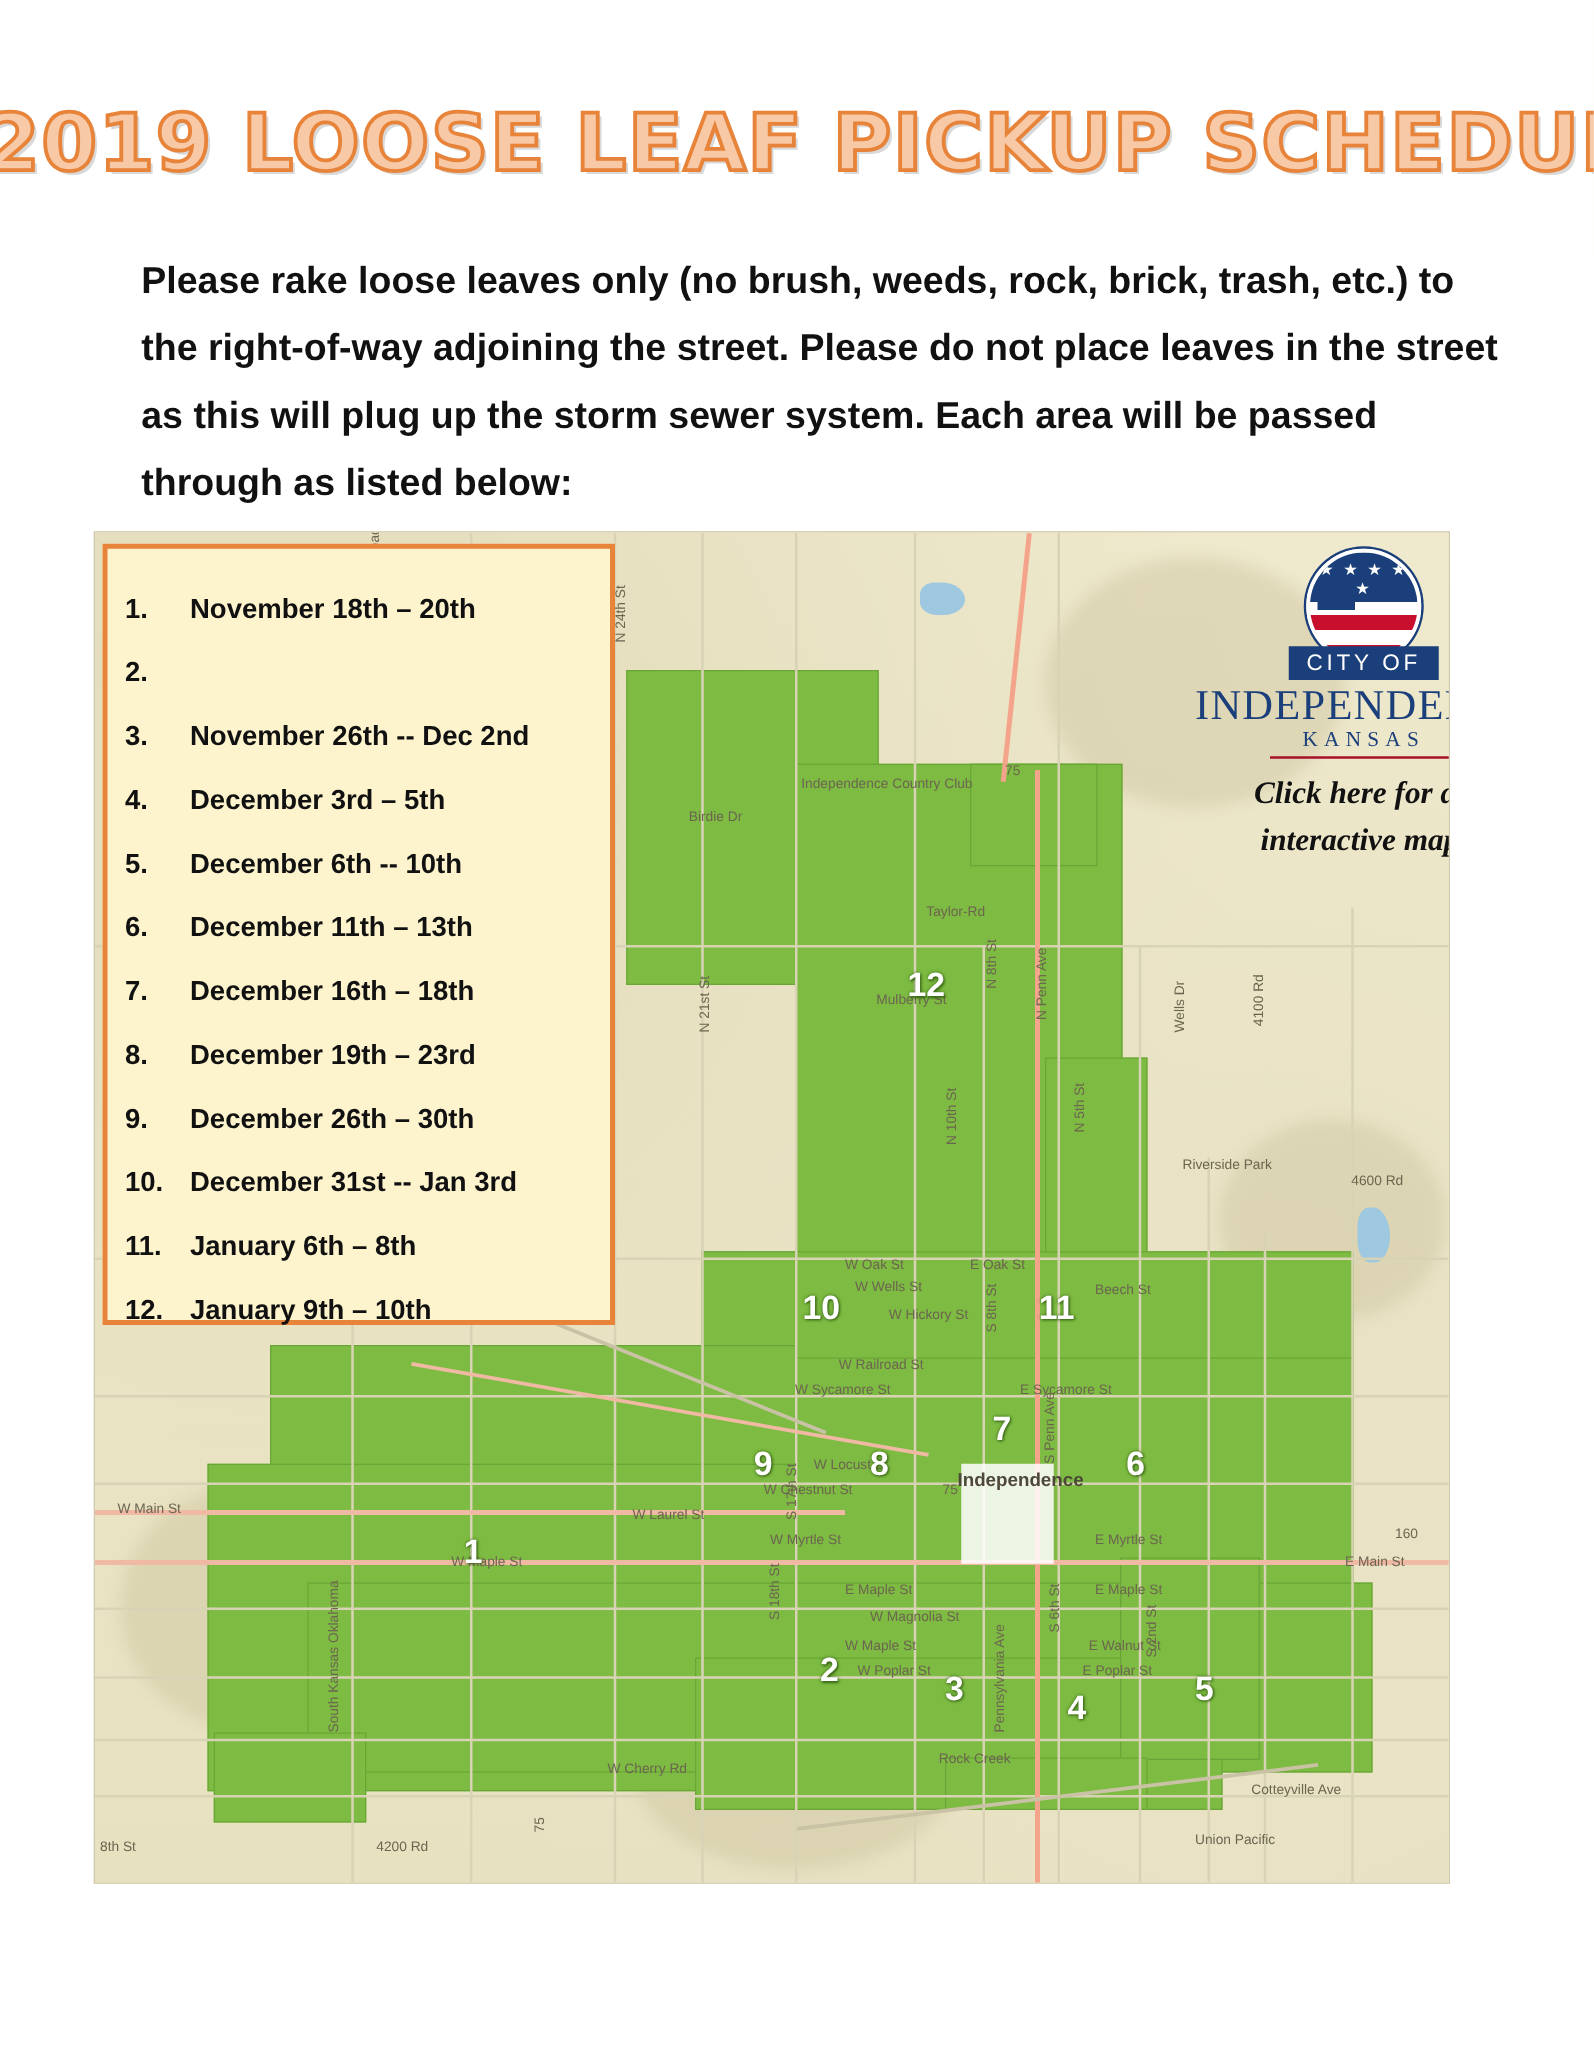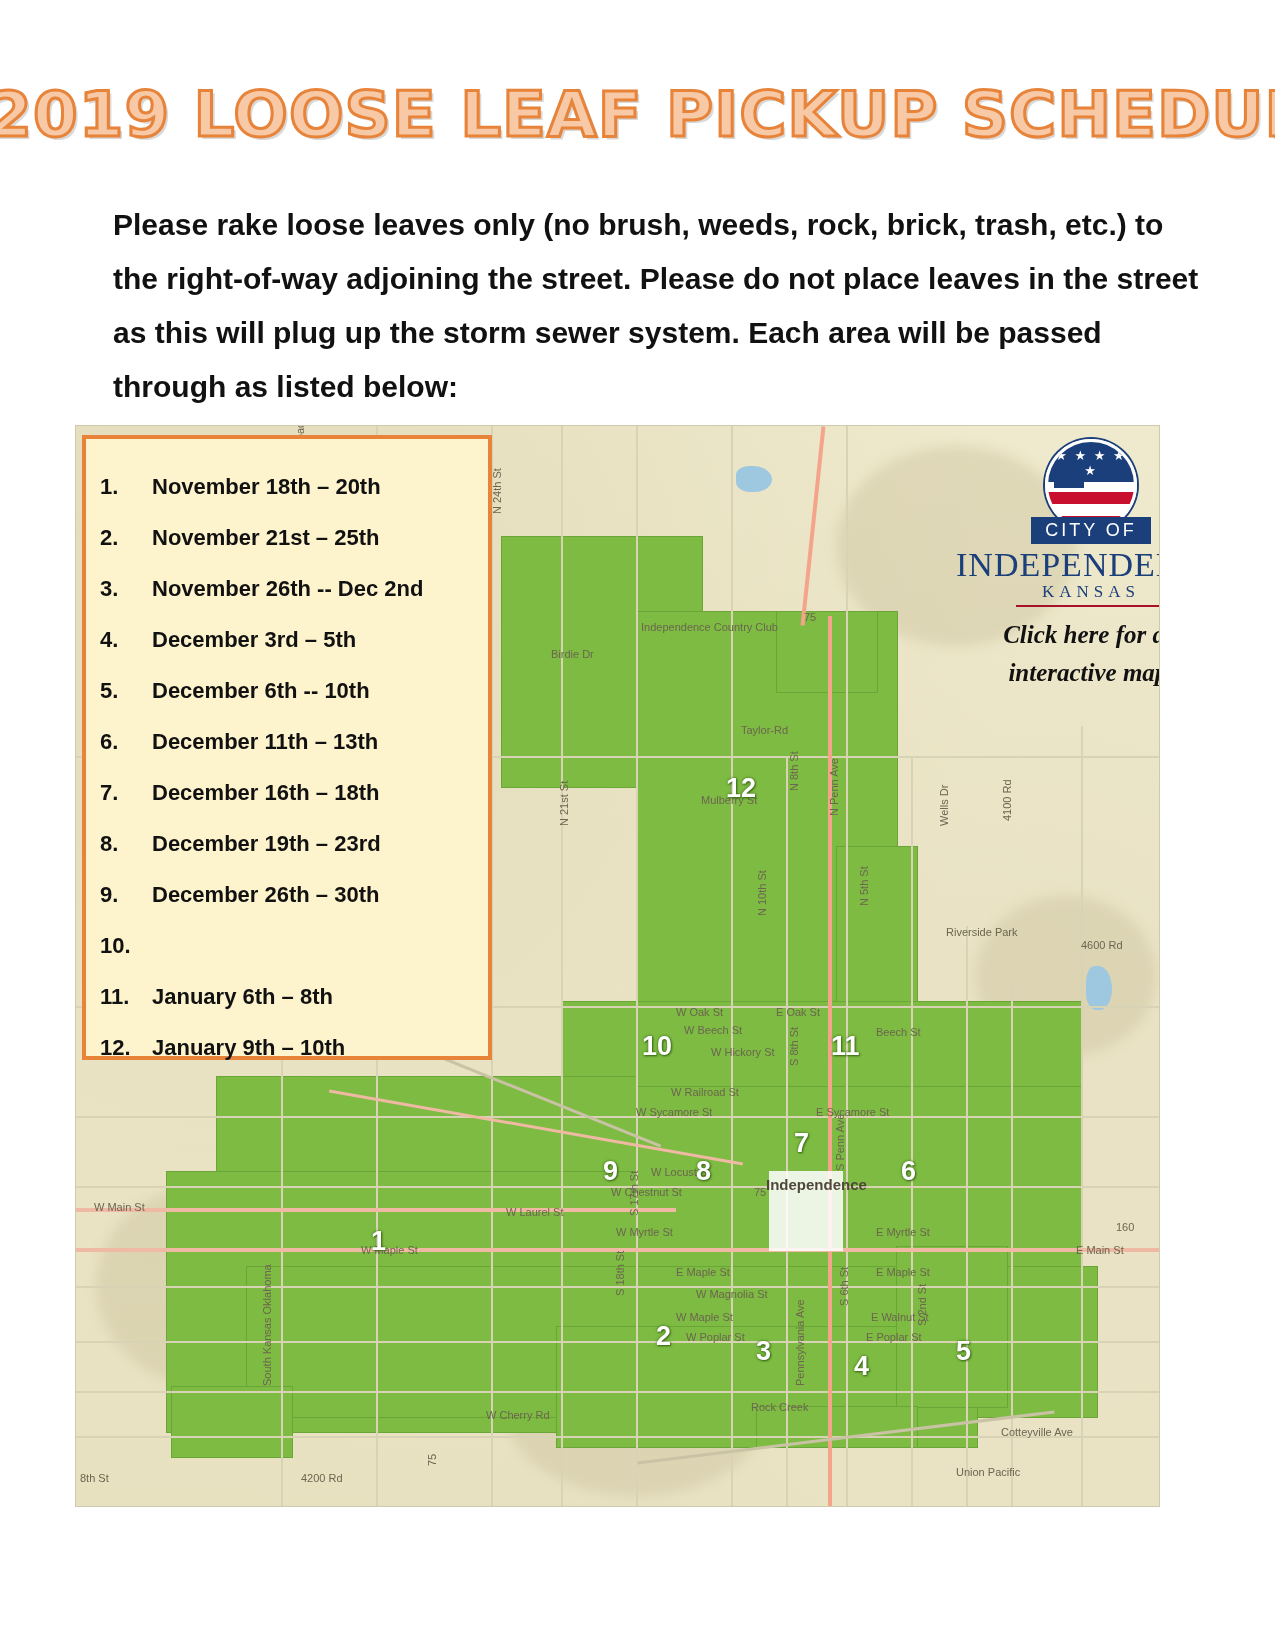--- a/index.html
+++ b/index.html
@@ -318,21 +318,21 @@
   <div class="downtown" style="left:693px; top:745px; width:74px; height:80px;"></div>
 
   <div class="mlabel" style="left:565px; top:195px;">Independence Country Club</div>
   <div class="mlabel" style="left:475px; top:222px;">Birdie Dr</div>
   <div class="mlabel" style="left:235px; top:315px;">Taylor Rd</div>
   <div class="mlabel" style="left:665px; top:298px;">Taylor-Rd</div>
   <div class="mlabel" style="left:625px; top:368px;">Mulberry St</div>
   <div class="mlabel" style="left:870px; top:500px;">Riverside Park</div>
   <div class="mlabel" style="left:600px; top:580px;">W Oak St</div>
   <div class="mlabel" style="left:700px; top:580px;">E Oak St</div>
-  <div class="mlabel" style="left:608px; top:598px;">W Beech St</div>
+  <div class="mlabel" style="left:608px; top:598px;">W Wells St</div>
   <div class="mlabel" style="left:800px; top:600px;">Beech St</div>
   <div class="mlabel" style="left:635px; top:620px;">W Hickory St</div>
   <div class="mlabel" style="left:595px; top:660px;">W Railroad St</div>
   <div class="mlabel" style="left:560px; top:680px;">W Sycamore St</div>
   <div class="mlabel" style="left:740px; top:680px;">E Sycamore St</div>
   <div class="mlabel" style="left:575px; top:740px;">W Locust St</div>
   <div class="mlabel" style="left:535px; top:760px;">W Chestnut St</div>
   <div class="mlabel" style="left:430px; top:780px;">W Laurel St</div>
   <div class="mlabel" style="left:540px; top:800px;">W Myrtle St</div>
   <div class="mlabel" style="left:800px; top:800px;">E Myrtle St</div>
@@ -407,21 +407,20 @@
 </div>
 
 <div class="sched">
   <ol>
     <li>
       <span class="idx">1.</span>
       <span class="txt">November 18th – 20th</span>
     </li>
     <li>
       <span class="idx">2.</span>
-      <span class="txt">November 21st – 25th</span>
     </li>
     <li>
       <span class="idx">3.</span>
       <span class="txt">November 26th -- Dec 2nd</span>
     </li>
     <li>
       <span class="idx">4.</span>
       <span class="txt">December 3rd – 5th</span>
     </li>
     <li>
@@ -439,20 +438,21 @@
     <li>
       <span class="idx">8.</span>
       <span class="txt">December 19th – 23rd</span>
     </li>
     <li>
       <span class="idx">9.</span>
       <span class="txt">December 26th – 30th</span>
     </li>
     <li>
       <span class="idx">10.</span>
+      <span class="txt">December 31st -- Jan 3rd</span>
     </li>
     <li>
       <span class="idx">11.</span>
       <span class="txt">January 6th – 8th</span>
     </li>
     <li>
       <span class="idx">12.</span>
       <span class="txt">January 9th – 10th</span>
     </li>
   </ol>

